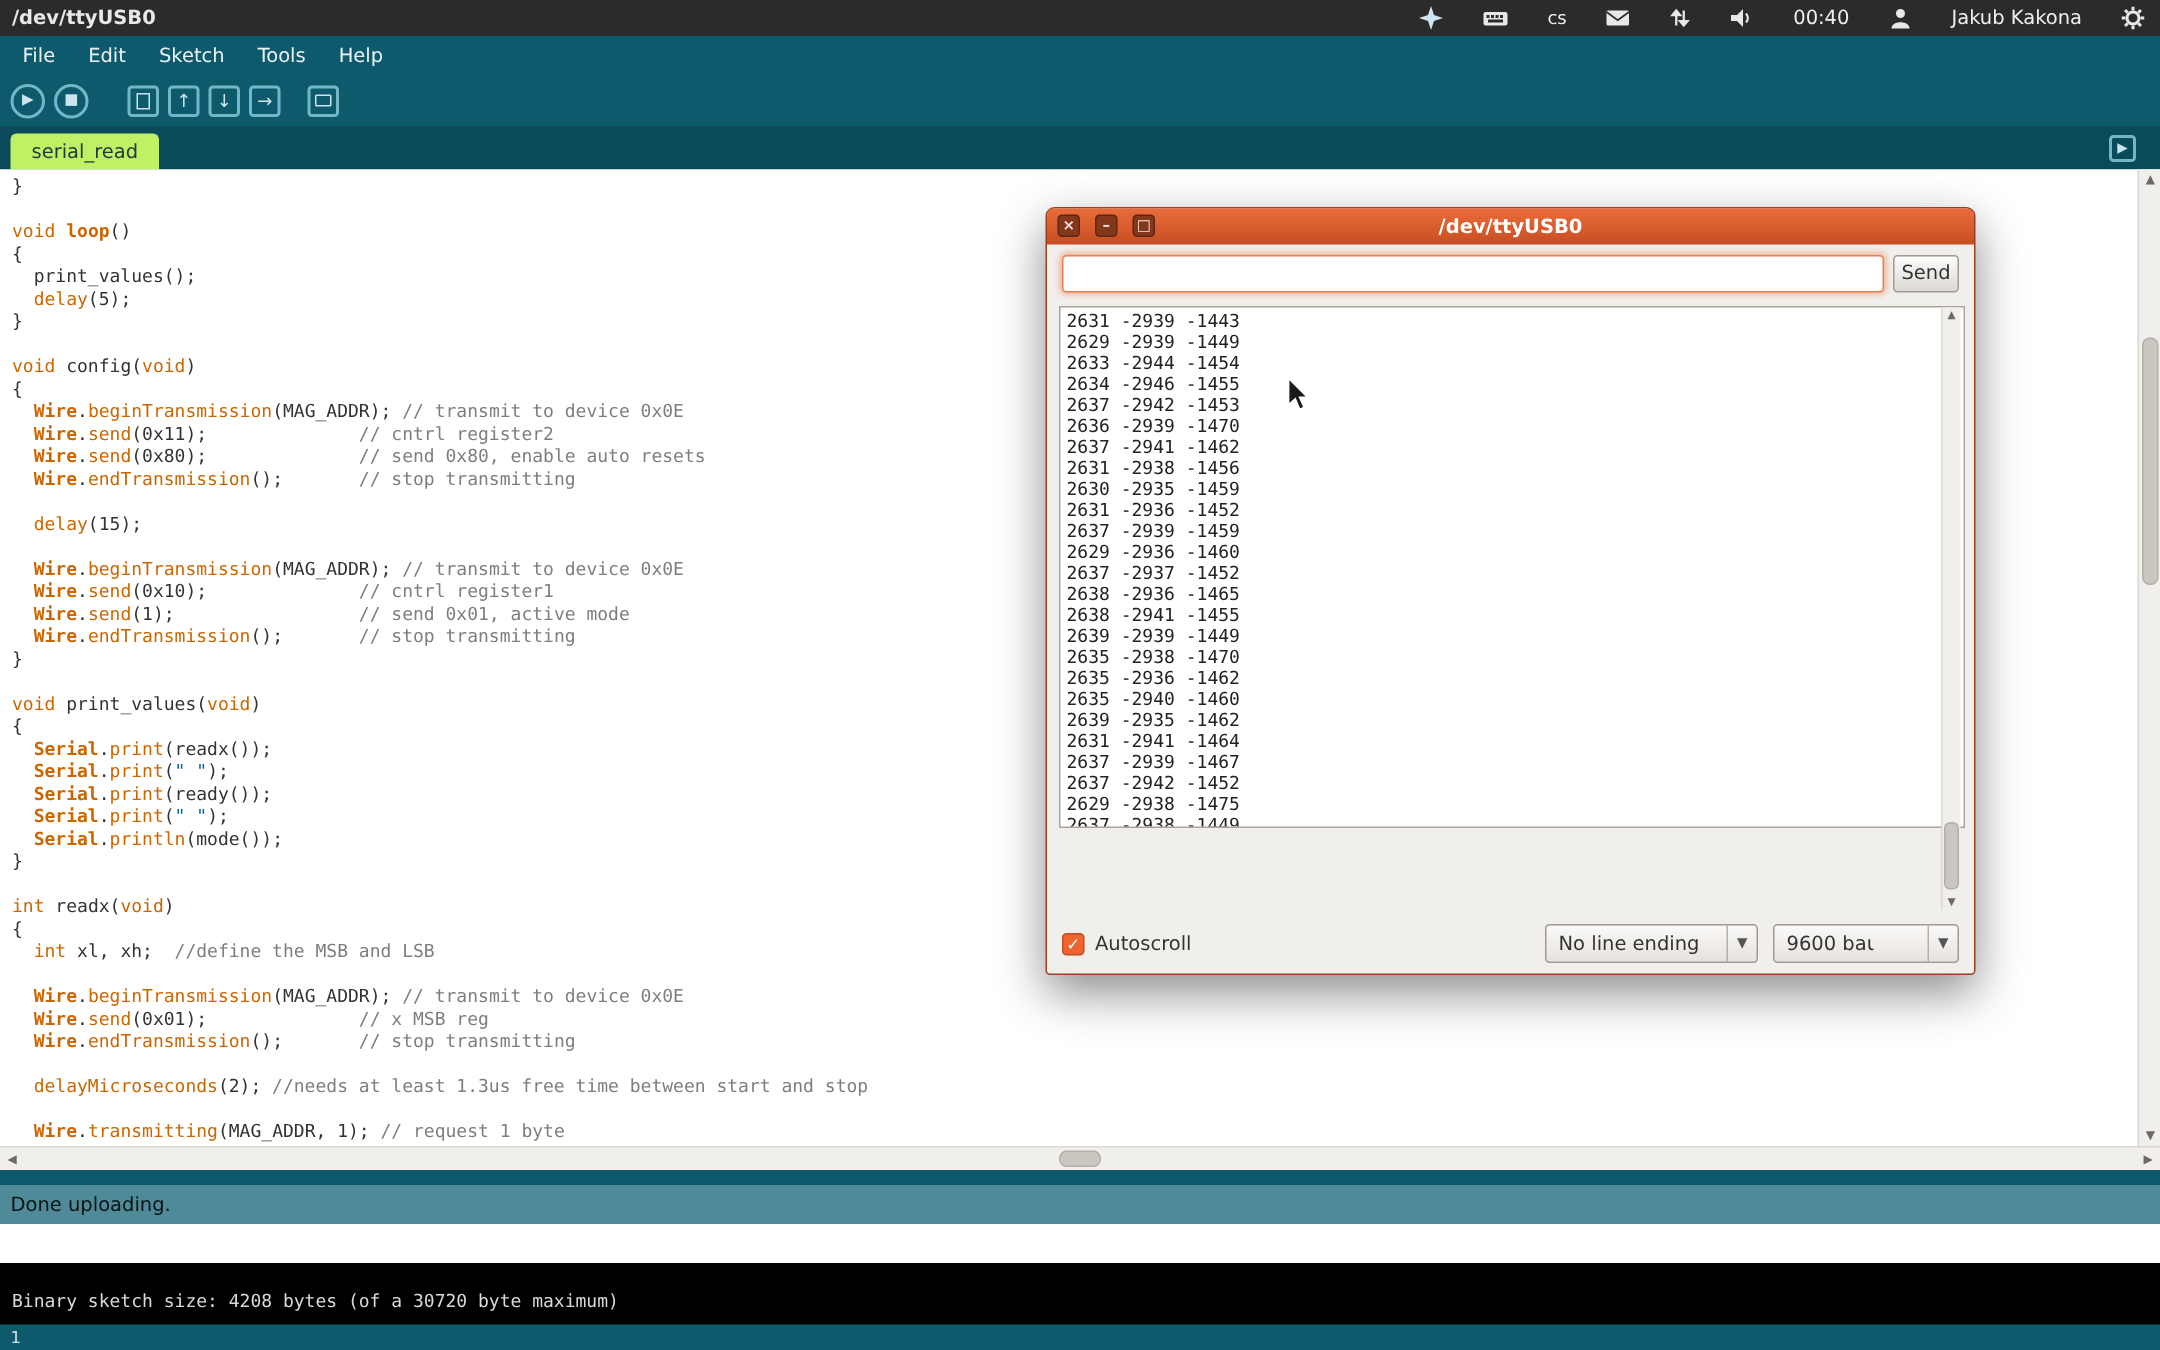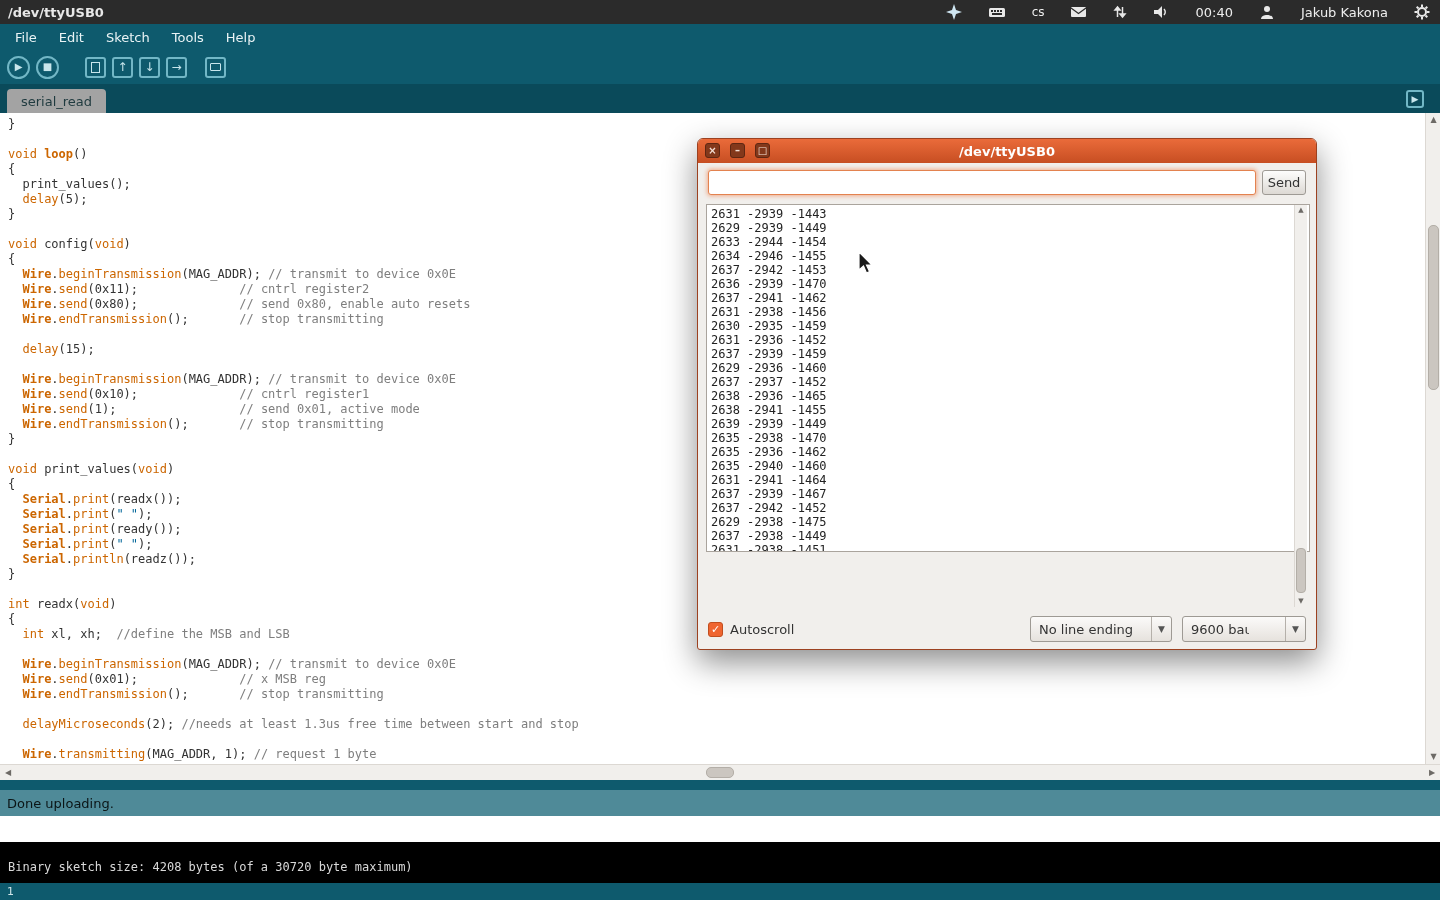--- a/index.html
+++ b/index.html
@@ -23,21 +23,21 @@
     display:flex; align-items:center; gap:6px; padding-left:7px; }
   .tb-circle { width:23px; height:23px; border:2px solid #72b7c6; border-radius:50%;
     display:flex; align-items:center; justify-content:center; color:#c8e6ec; font-size:10px; line-height:1; }
   .tb-square { width:21px; height:21px; border:2px solid #72b7c6; border-radius:3px;
     display:flex; align-items:center; justify-content:center; color:#c8e6ec; font-size:12px; line-height:1; }
   .tb-gap { width:14px; }
   .page-glyph { width:9px; height:11px; border:1.5px solid #c8e6ec; }
   .serial-glyph { width:11px; height:8px; border:1.5px solid #c8e6ec; border-radius:1px; }
 
   #tab-bar { position:absolute; left:0; top:84px; width:1440px; height:29px; background:#0a4a5a; }
-  .tab-active { position:absolute; left:7px; top:5px; height:24px; padding:0 14px; background:#a3a3a3;
+  .tab-active { position:absolute; left:7px; top:5px; height:24px; padding:0 14px; background:#bef264;
     border-radius:4px 4px 0 0; display:flex; align-items:center; font-size:13px; color:#1f3a3f;text-align:center; }
   .tab-menu-btn { position:absolute; right:16px; top:6px; width:18px; height:18px; border:2px solid #72b7c6;
     border-radius:3px; display:flex; align-items:center; justify-content:center; color:#c8e6ec; font-size:9px; }
 
   
   #editor { position:absolute; left:0; top:113px; width:1440px; height:651px; background:#ffffff; overflow:hidden; }
   #code { padding:4px 0 0 8px; font-family:"DejaVu Sans Mono","Liberation Mono",monospace; font-size:12px; }
   .code-line { height:15px; line-height:15px; white-space:pre; }
   .pl { color:#333333; }
   .kw { color:#cc6600; }
@@ -235,21 +235,21 @@
       <div class="code-line"><span class="pl">  </span><span class="fb">Wire</span><span class="pl">.</span><span class="fn">send</span><span class="pl">(1);                 </span><span class="cm">// send 0x01, active mode</span></div>
       <div class="code-line"><span class="pl">  </span><span class="fb">Wire</span><span class="pl">.</span><span class="fn">endTransmission</span><span class="pl">();       </span><span class="cm">// stop transmitting</span></div>
       <div class="code-line"><span class="pl">}</span></div>
       <div class="code-line"><span class="pl"></span></div>
       <div class="code-line"><span class="kw">void</span><span class="pl"> print_values(</span><span class="kw">void</span><span class="pl">)</span></div>
       <div class="code-line"><span class="pl">{</span></div>
       <div class="code-line"><span class="pl">  </span><span class="fb">Serial</span><span class="pl">.</span><span class="fn">print</span><span class="pl">(readx());</span></div>
       <div class="code-line"><span class="pl">  </span><span class="fb">Serial</span><span class="pl">.</span><span class="fn">print</span><span class="pl">(</span><span class="st">" "</span><span class="pl">);</span></div>
       <div class="code-line"><span class="pl">  </span><span class="fb">Serial</span><span class="pl">.</span><span class="fn">print</span><span class="pl">(ready());</span></div>
       <div class="code-line"><span class="pl">  </span><span class="fb">Serial</span><span class="pl">.</span><span class="fn">print</span><span class="pl">(</span><span class="st">" "</span><span class="pl">);</span></div>
-      <div class="code-line"><span class="pl">  </span><span class="fb">Serial</span><span class="pl">.</span><span class="fn">println</span><span class="pl">(readz());</span></div>
+      <div class="code-line"><span class="pl">  </span><span class="fb">Serial</span><span class="pl">.</span><span class="fn">println</span><span class="pl">(mode());</span></div>
       <div class="code-line"><span class="pl">}</span></div>
       <div class="code-line"><span class="pl"></span></div>
       <div class="code-line"><span class="kw">int</span><span class="pl"> readx(</span><span class="kw">void</span><span class="pl">)</span></div>
       <div class="code-line"><span class="pl">{</span></div>
       <div class="code-line"><span class="pl">  </span><span class="kw">int</span><span class="pl"> xl, xh;  </span><span class="cm">//define the MSB and LSB</span></div>
       <div class="code-line"><span class="pl"></span></div>
       <div class="code-line"><span class="pl">  </span><span class="fb">Wire</span><span class="pl">.</span><span class="fn">beginTransmission</span><span class="pl">(MAG_ADDR); </span><span class="cm">// transmit to device 0x0E</span></div>
       <div class="code-line"><span class="pl">  </span><span class="fb">Wire</span><span class="pl">.</span><span class="fn">send</span><span class="pl">(0x01);              </span><span class="cm">// x MSB reg</span></div>
       <div class="code-line"><span class="pl">  </span><span class="fb">Wire</span><span class="pl">.</span><span class="fn">endTransmission</span><span class="pl">();       </span><span class="cm">// stop transmitting</span></div>
       <div class="code-line"><span class="pl"></span></div>
@@ -310,20 +310,21 @@
       <div class="serial-line">2631 -2936 -1452</div>
       <div class="serial-line">2637 -2939 -1459</div>
       <div class="serial-line">2629 -2936 -1460</div>
       <div class="serial-line">2637 -2937 -1452</div>
       <div class="serial-line">2638 -2936 -1465</div>
       <div class="serial-line">2638 -2941 -1455</div>
       <div class="serial-line">2639 -2939 -1449</div>
       <div class="serial-line">2635 -2938 -1470</div>
       <div class="serial-line">2635 -2936 -1462</div>
       <div class="serial-line">2635 -2940 -1460</div>
+      <div class="serial-line">2639 -2935 -1462</div>
       <div class="serial-line">2631 -2941 -1464</div>
       <div class="serial-line">2637 -2939 -1467</div>
       <div class="serial-line">2637 -2942 -1452</div>
       <div class="serial-line">2629 -2938 -1475</div>
       <div class="serial-line">2637 -2938 -1449</div>
       <div class="serial-line">2631 -2938 -1451</div>
     </div>
   <div id="sw-scroll" style="top:66px; right:9px;">
     <div class="arrow" style="top:0">▲</div>
     <div id="sw-thumb"></div>

